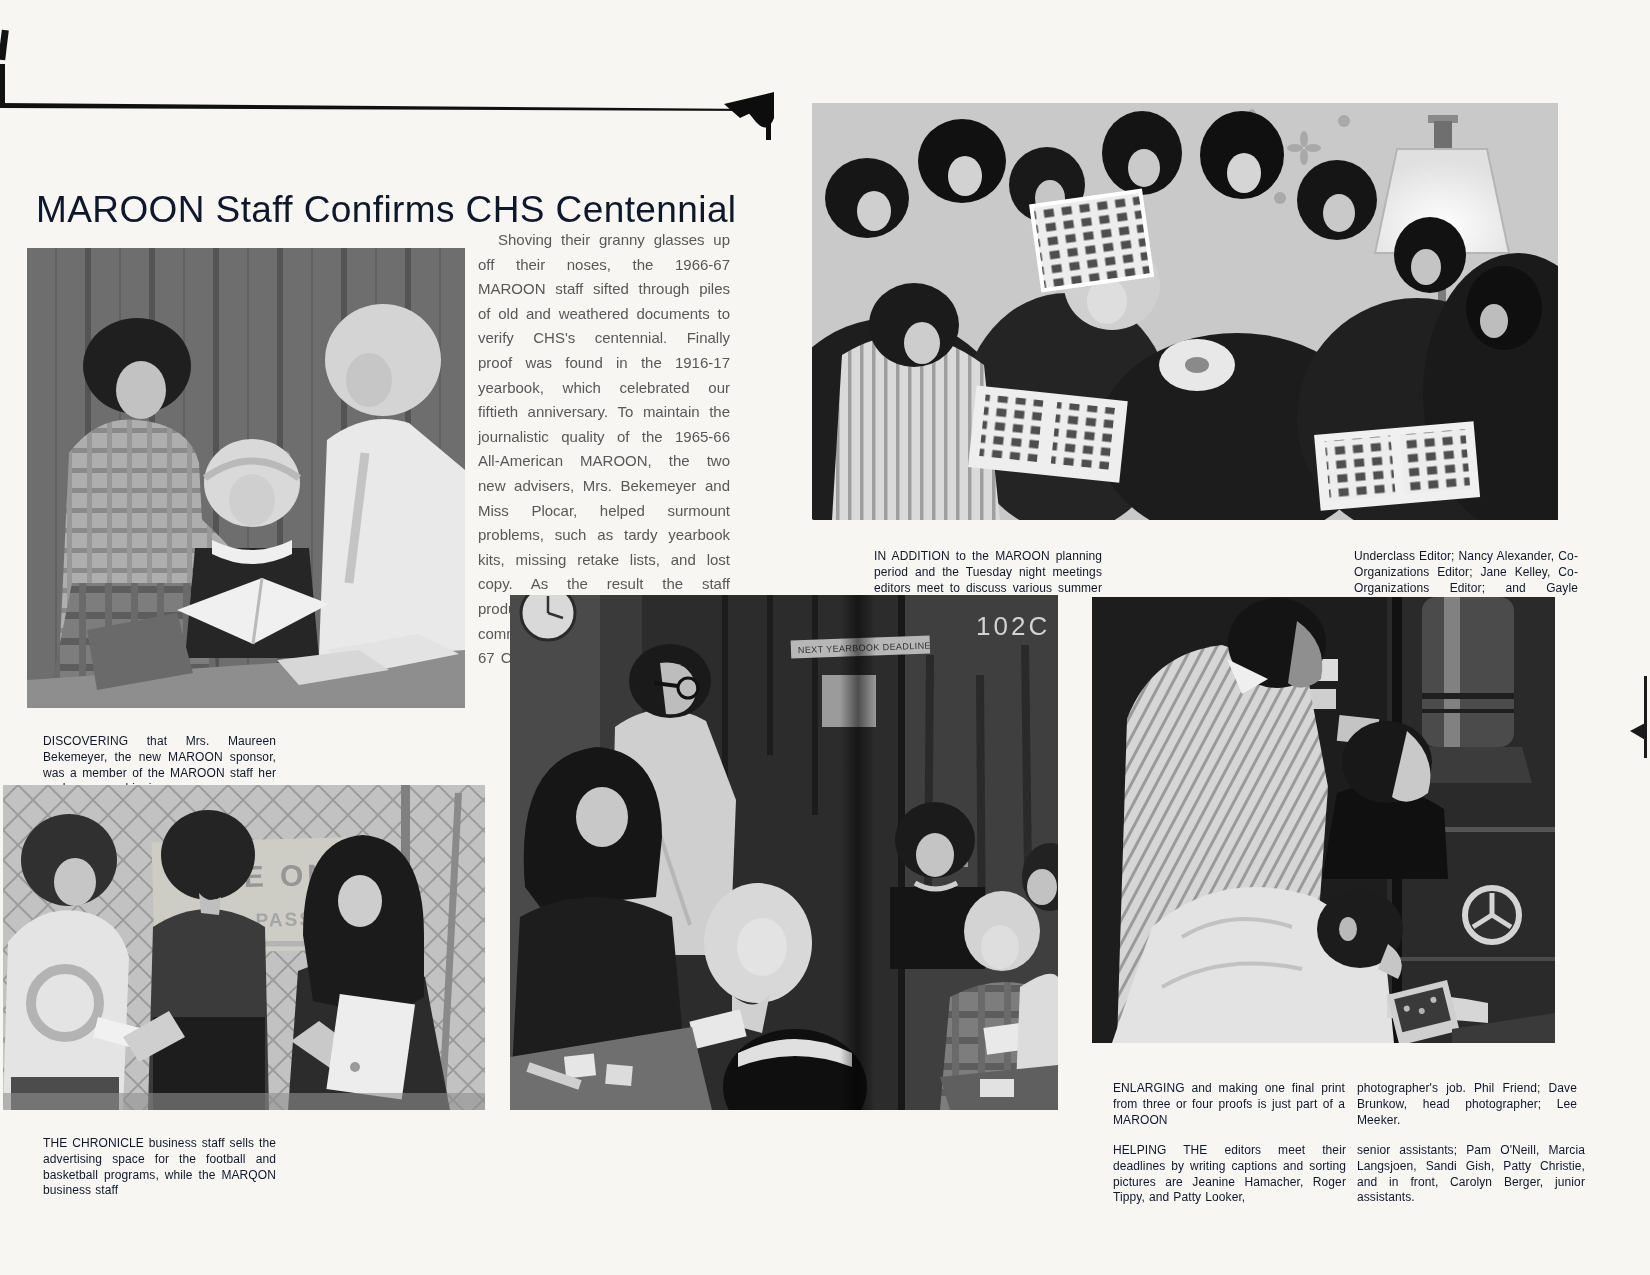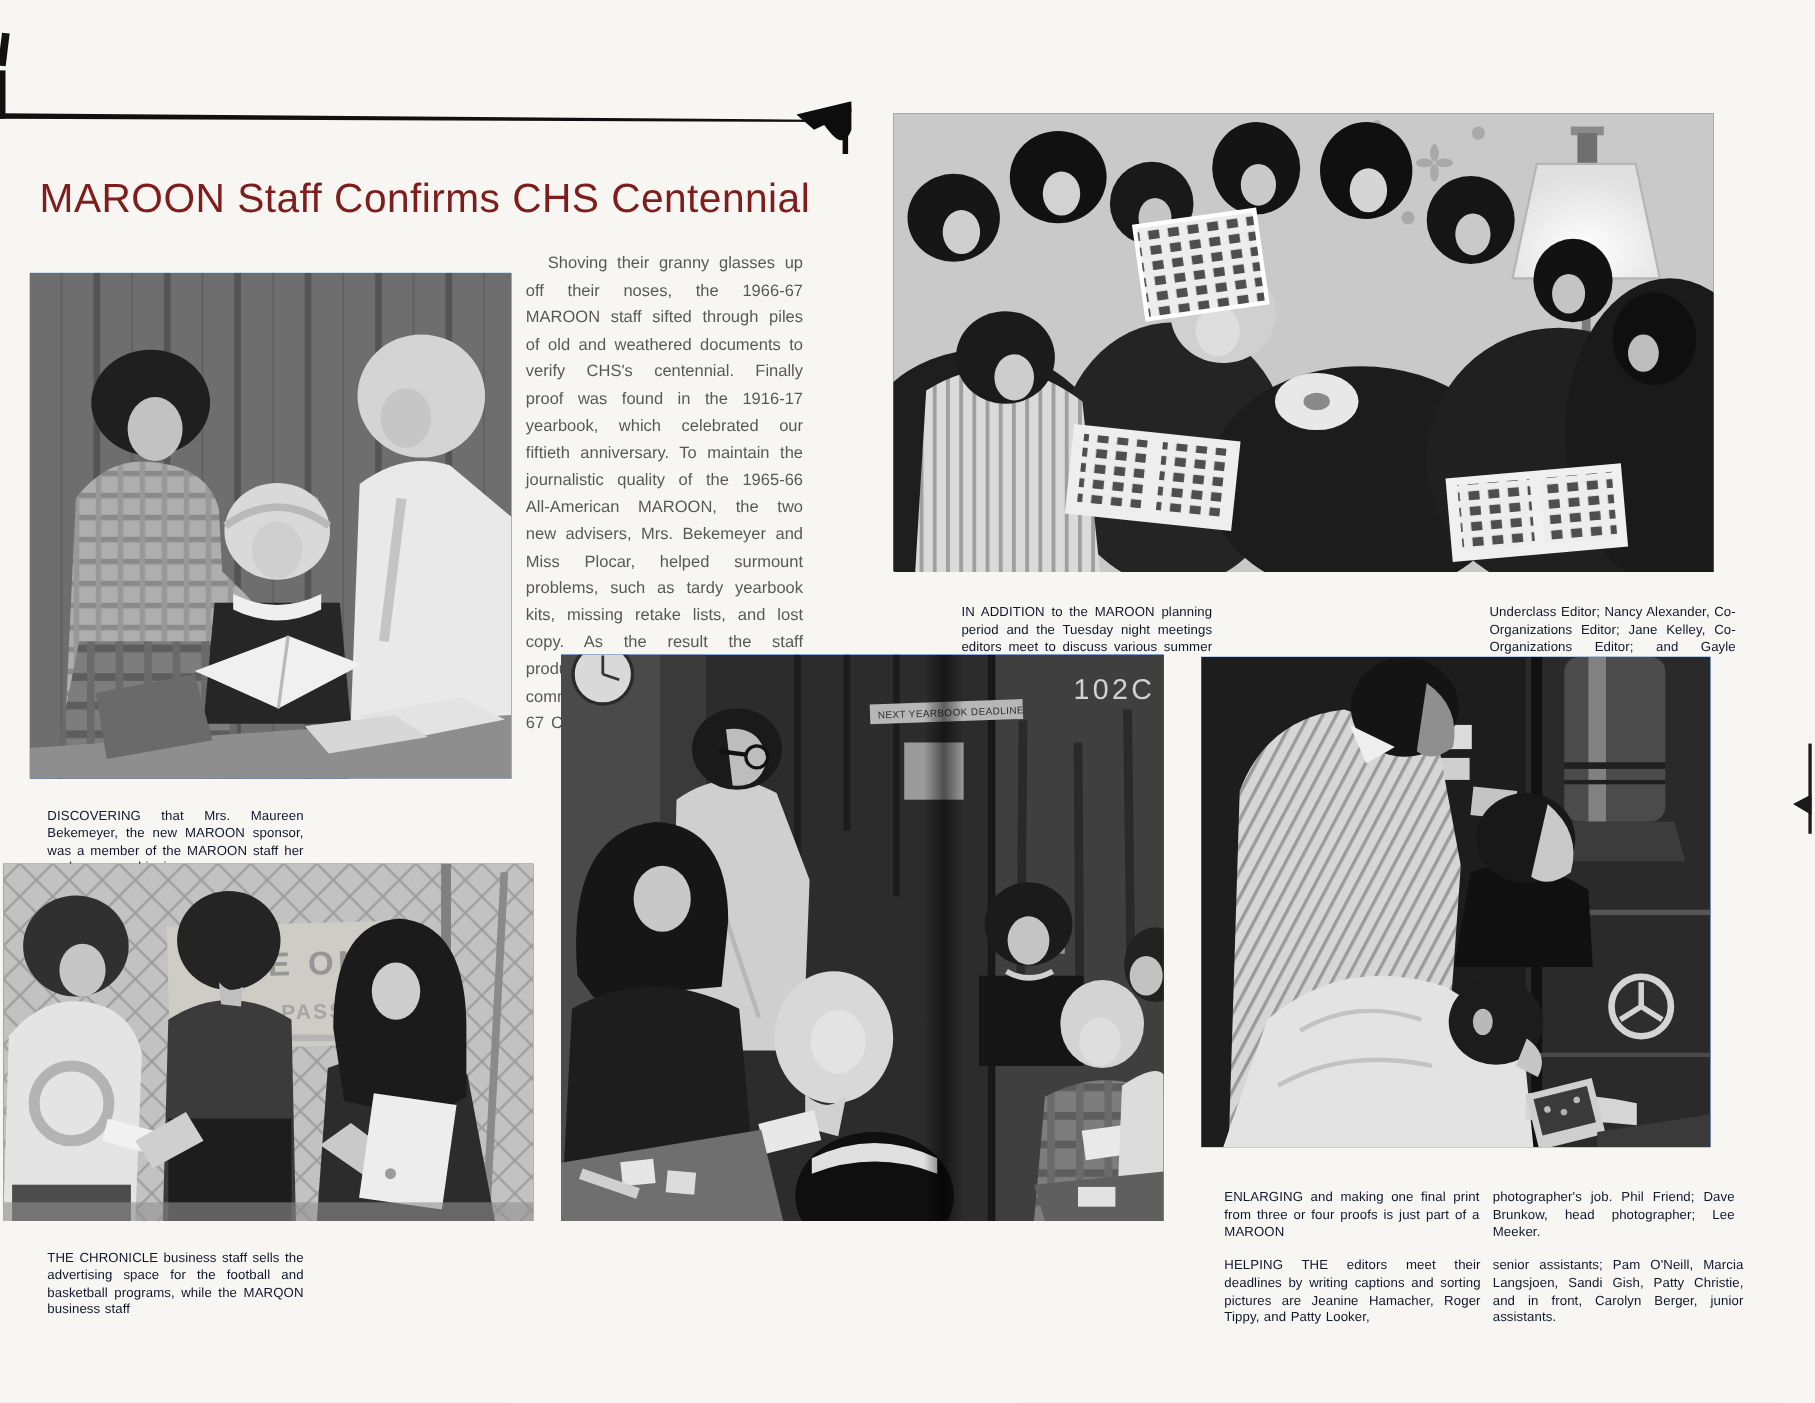--- a/index.html
+++ b/index.html
@@ -2,23 +2,23 @@
 <html><head>
 <meta charset="utf-8">
 <style>
   html,body{margin:0;padding:0;background:#e8e7e3;}
   .sheet{
     position:relative;width:1650px;height:1275px;overflow:hidden;
     background:#f7f6f2;
     font-family:"Liberation Sans", sans-serif;
   }
   .headline{
-    position:absolute;left:36px;top:160px;margin:0;
+    position:absolute;left:36px;top:189px;margin:0;
     font-size:37px;font-weight:normal;letter-spacing:0.4px;
-    color:#7f1d1d;white-space:nowrap;
+    color:#0f172a;white-space:nowrap;
   }
   .body-copy{
     position:absolute;left:478px;top:228px;width:252px;margin:0;
     font-size:15px;line-height:24.6px;color:#585858;
     text-align:justify;text-indent:20px;word-spacing:2px;
   }
   .caption{
     position:absolute;margin:16px;
     font-size:12px;line-height:15.8px;color:#0f172a;
     text-align:justify;word-spacing:0.6px;letter-spacing:0.1px;

